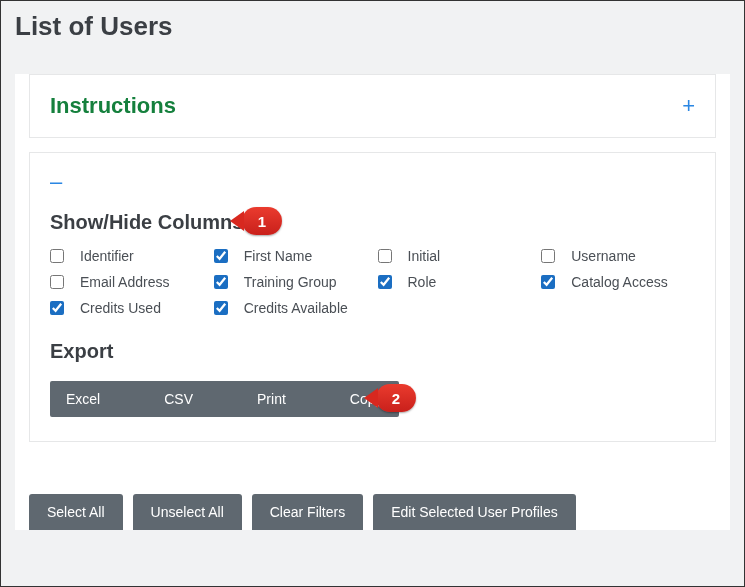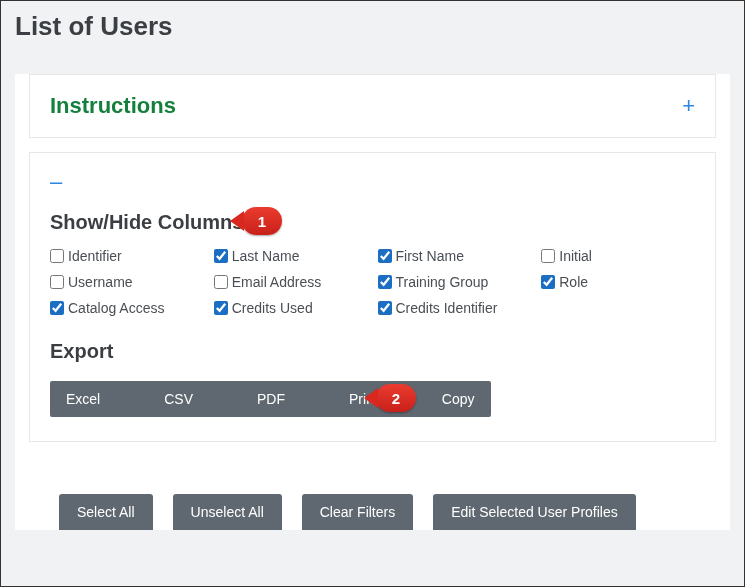--- a/index.html
+++ b/index.html
@@ -63,21 +63,21 @@
   .cols-grid {
     display: grid;
     grid-template-columns: repeat(4, 1fr);
     row-gap: 10px;
     column-gap: 10px;
     margin-bottom: 24px;
   }
   .col-item {
     display: flex;
     align-items: center;
-    gap: 4px;
+    gap: 16px;
     font-size: 14px;
     color: #4a4f55;
   }
   .col-item input[type="checkbox"] {
     width: 14px;
     height: 14px;
     accent-color: #1b6ec2;
     cursor: pointer;
   }
   .export-bar {
@@ -93,22 +93,21 @@
     border: none;
     color: #ffffff;
     font-size: 14px;
     padding: 10px 16px;
     cursor: pointer;
     font-family: inherit;
   }
   .bottom-bar {
     padding: 44px 14px 0 14px;
     display: flex;
-    gap: 20px;
-    margin-left: 30px;
+    gap: 10px;
   }
   .action-btn {
     background: #5f6870;
     color: #fff;
     border: none;
     border-radius: 3px 3px 0 0;
     padding: 10px 18px;
     font-size: 14px;
     cursor: pointer;
     font-family: inherit;
@@ -168,24 +167,20 @@
         <span class="marker" style="left: 192px; top: -4px;">1</span>
       </span>
 
       <div class="cols-grid">
         <label class="col-item">
           <input type="checkbox" style="">
           <span>Identifier</span>
         </label>
         <label class="col-item">
           <input type="checkbox" checked="" style="">
-          <span>Last Name</span>
-        </label>
-        <label class="col-item">
-          <input type="checkbox" checked="" style="">
           <span>First Name</span>
         </label>
         <label class="col-item">
           <input type="checkbox" style="">
           <span>Initial</span>
         </label>
         <label class="col-item">
           <input type="checkbox" style="">
           <span>Username</span>
         </label>
@@ -204,31 +199,30 @@
         <label class="col-item">
           <input type="checkbox" checked="" style="">
           <span>Catalog Access</span>
         </label>
         <label class="col-item">
           <input type="checkbox" checked="" style="">
           <span>Credits Used</span>
         </label>
         <label class="col-item">
           <input type="checkbox" checked="" style="">
-          <span>Credits Identifier</span>
+          <span>Credits Available</span>
         </label>
       </div>
 
       <div class="section-title">Export</div>
       <br>
       <span class="export-wrap">
         <span class="export-bar">
           <button class="export-btn">Excel</button>
           <button class="export-btn">CSV</button>
-          <button class="export-btn">PDF</button>
           <button class="export-btn">Print</button>
           <button class="export-btn">Copy</button>
         </span>
         <span class="marker" style="left: 326px; top: 3px;">2</span>
       </span>
 
     </div>
   </div>
 
   <div class="bottom-bar">

